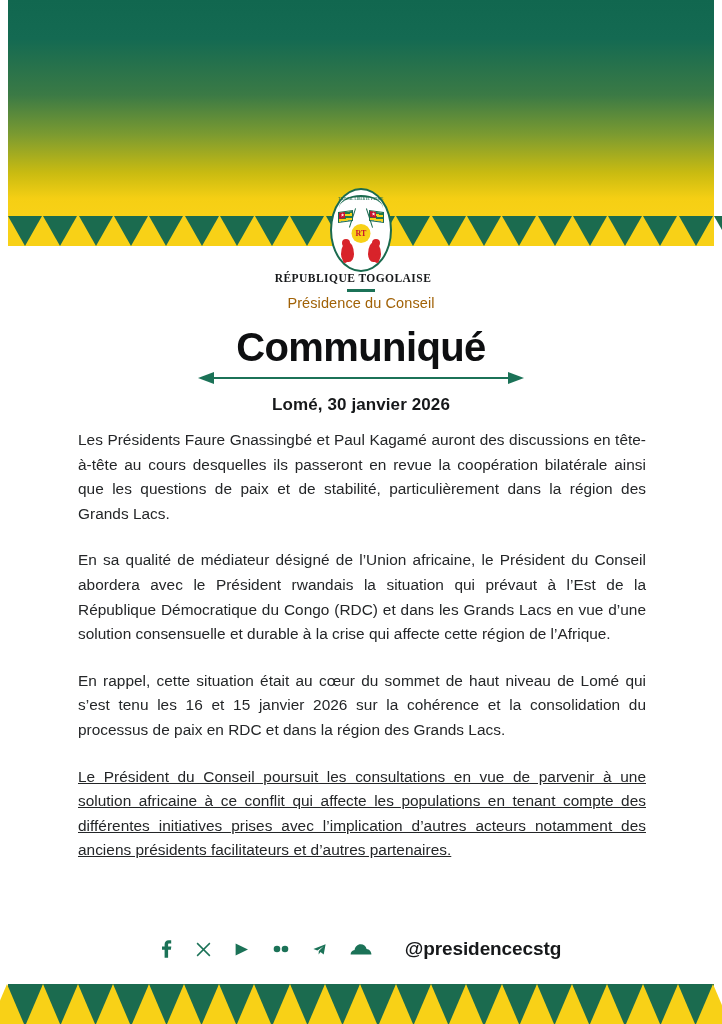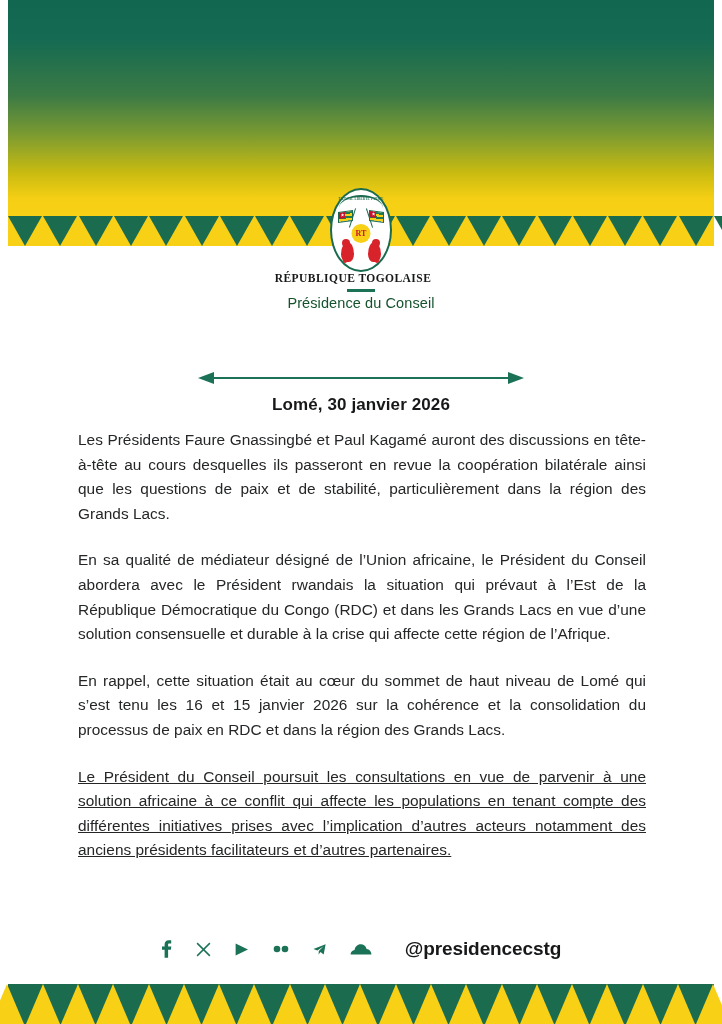--- a/index.html
+++ b/index.html
@@ -230,21 +230,21 @@
     width: 28px;
     height: 2.6px;
     background: #1b7257;
   }
   .presidence {
     position: absolute;
     left: 0; right: 0;
     top: 295px;
     text-align: center;
     font-size: 14.5px;
-    color: #14532d;
+    color: #a16207;
     letter-spacing: .1px;
   }
 
   
   .title {
     position: absolute;
     left: 0; right: 0;
     top: 325px;
     text-align: center;
     font-size: 40px;
@@ -389,20 +389,21 @@
 
       <div class="lion l"></div>
       <div class="lion r"></div>
     </div>
   </div>
 
   <div class="republique">RÉPUBLIQUE TOGOLAISE</div>
   <div class="small-rule"></div>
   <div class="presidence">Présidence du Conseil</div>
 
+  <div class="title">Communiqué</div>
 
   <div class="divider">
     <div class="dia left"></div>
     <div class="line"></div>
     <div class="dia right"></div>
   </div>
 
   <div class="dateline">Lomé, 30 janvier 2026</div>
 
   <div class="body-text" id="bodyText">

